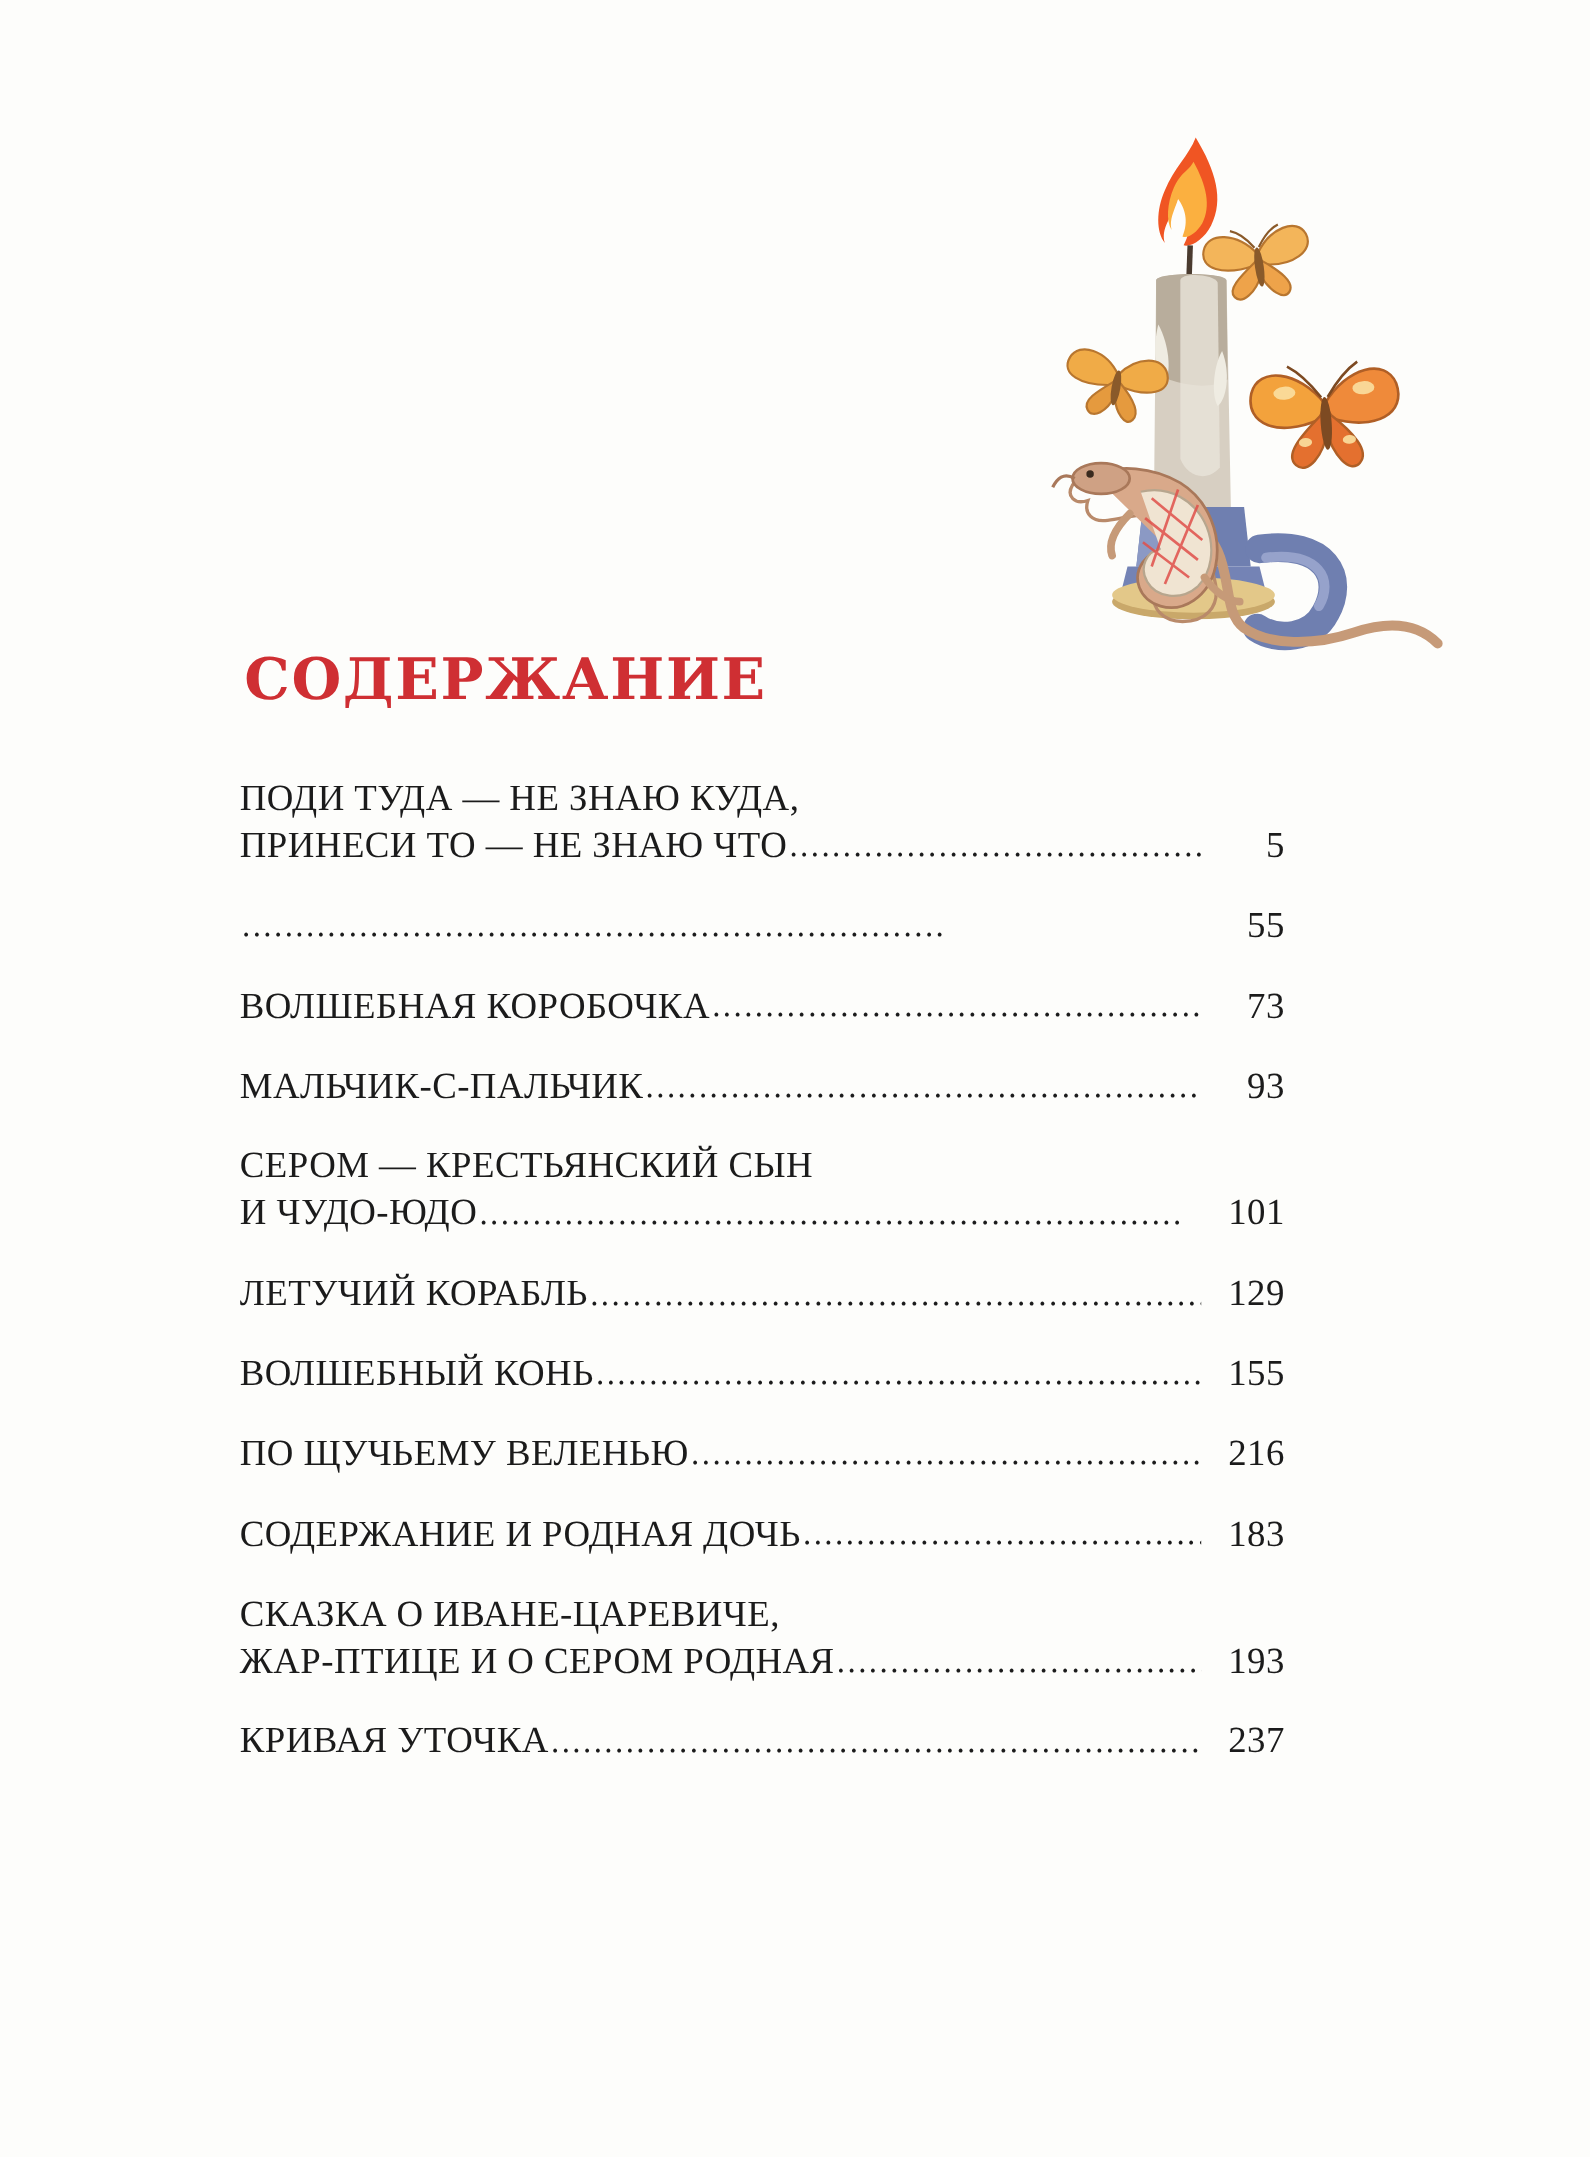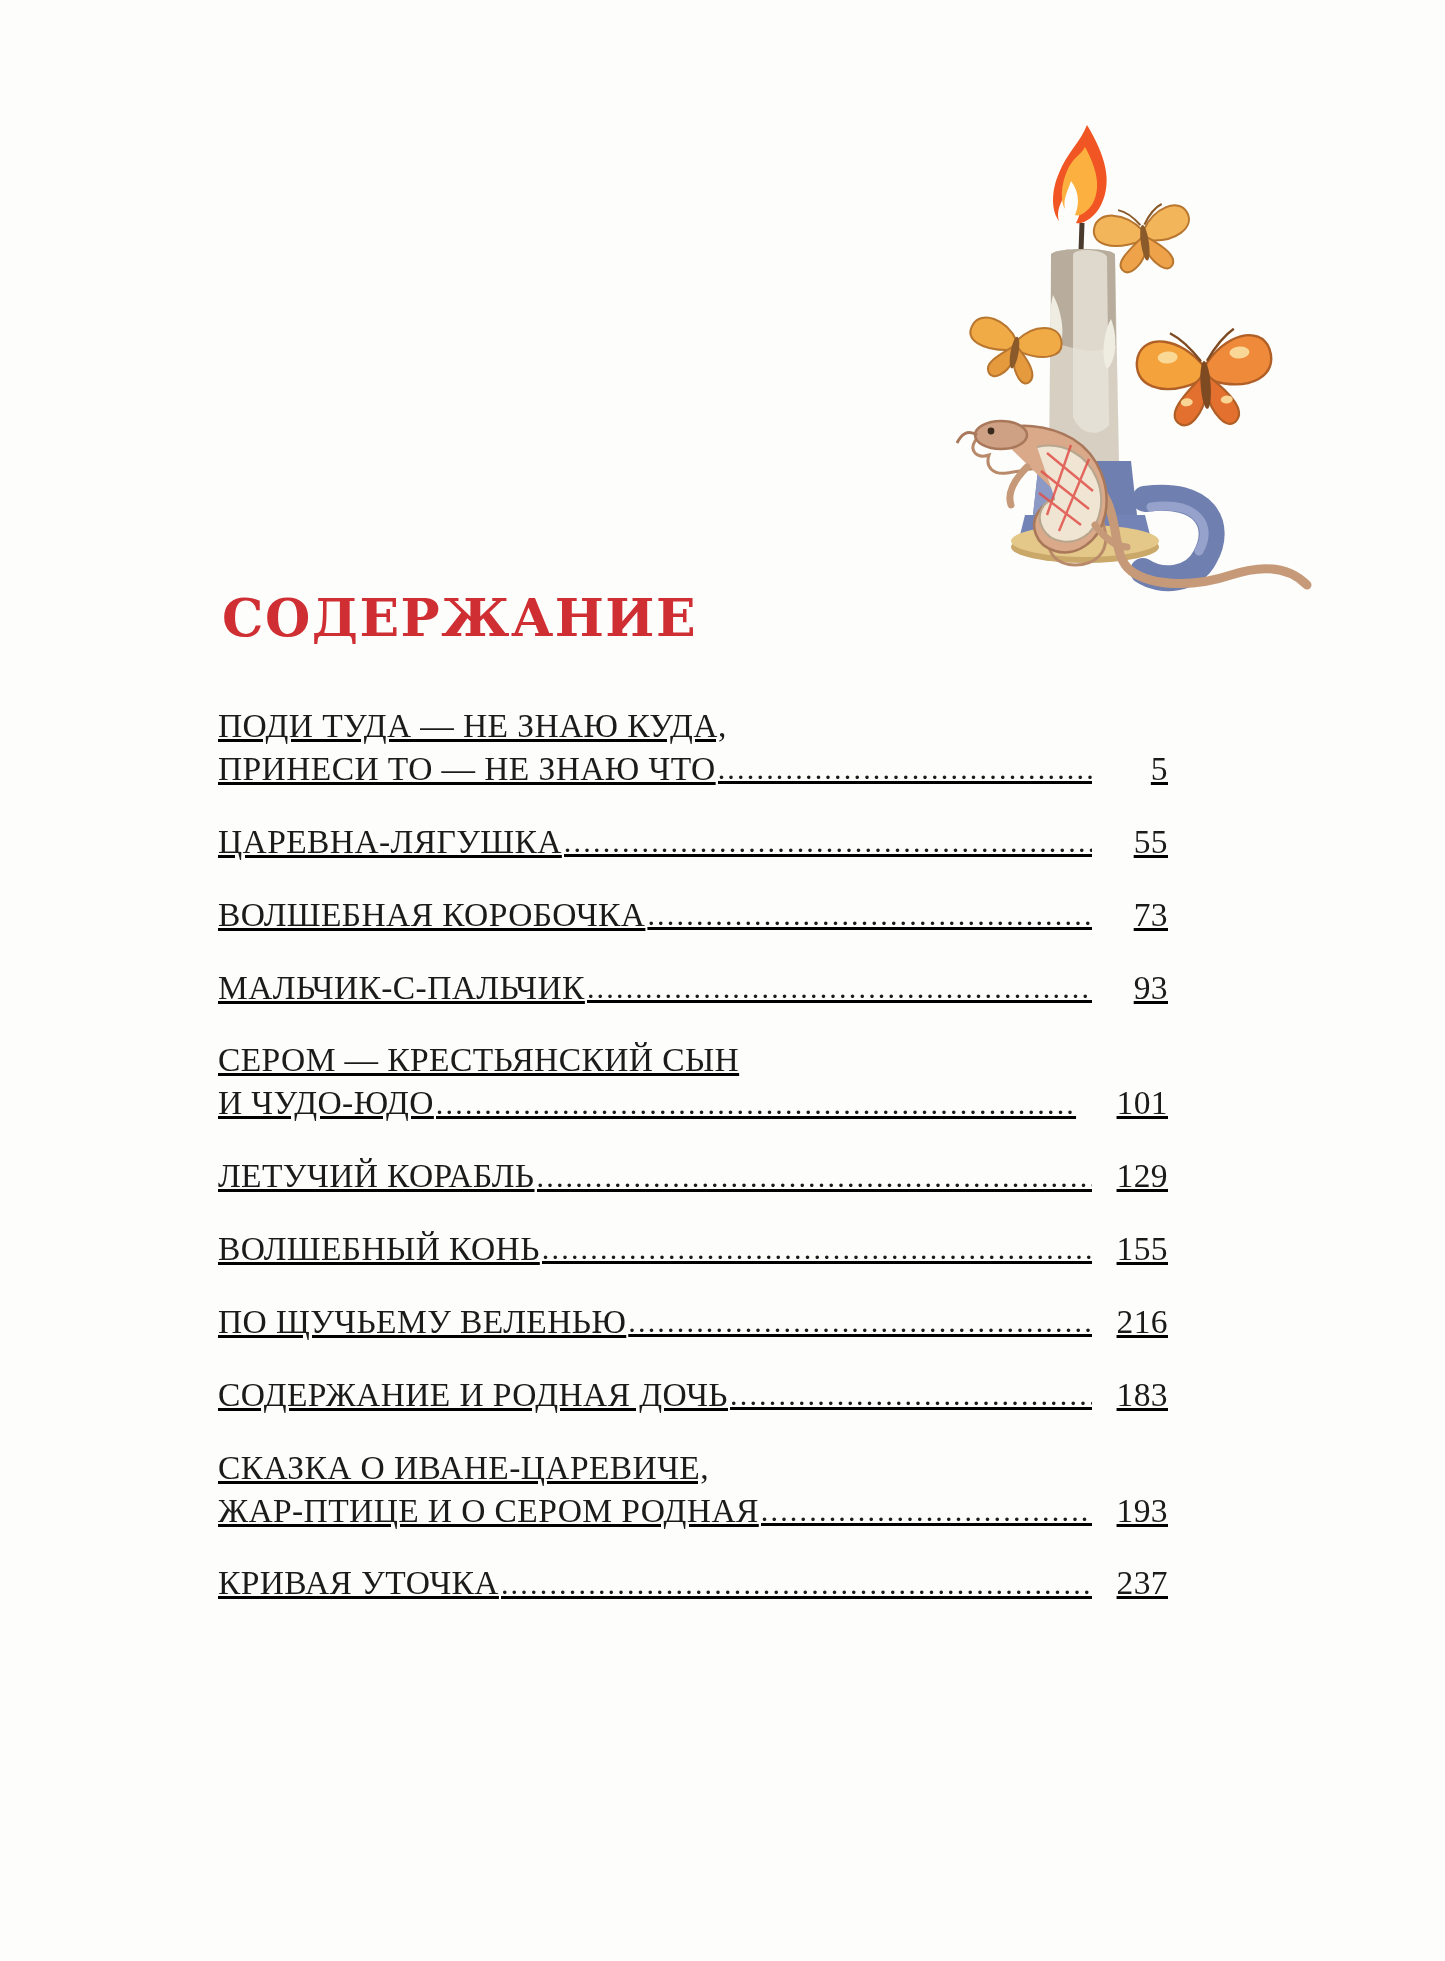--- a/index.html
+++ b/index.html
@@ -39,21 +39,20 @@
     color: #cf2f33;
     line-height: 1;
   }
 
   
   .toc-list {
     position: absolute;
     left: 218px;
     top: 705px;
     width: 950px;
-    text-decoration: underline;
   }
   .toc-entry {
     margin-bottom: 30px;
     font-size: 33.5px;
     color: #1b1b1b;
     line-height: 1.28;
     letter-spacing: 0.4px;
   }
   .toc-entry .first-line {
     display: block;
@@ -178,21 +177,20 @@
       <span class="first-line">ПОДИ ТУДА — НЕ ЗНАЮ КУДА,</span>
       <div class="entry-row">
         <span class="entry-title">ПРИНЕСИ ТО — НЕ ЗНАЮ ЧТО</span>
         <span class="leader">..................................................................</span>
         <span class="page-num">5</span>
       </div>
     </div>
 
     <div class="toc-entry">
       <div class="entry-row">
-        <span class="entry-title">ЦАРЕВНА-ЛЯГУШКА</span>
         <span class="leader">..................................................................</span>
         <span class="page-num">55</span>
       </div>
     </div>
 
     <div class="toc-entry">
       <div class="entry-row">
         <span class="entry-title">ВОЛШЕБНАЯ КОРОБОЧКА</span>
         <span class="leader">..................................................................</span>
         <span class="page-num">73</span>

